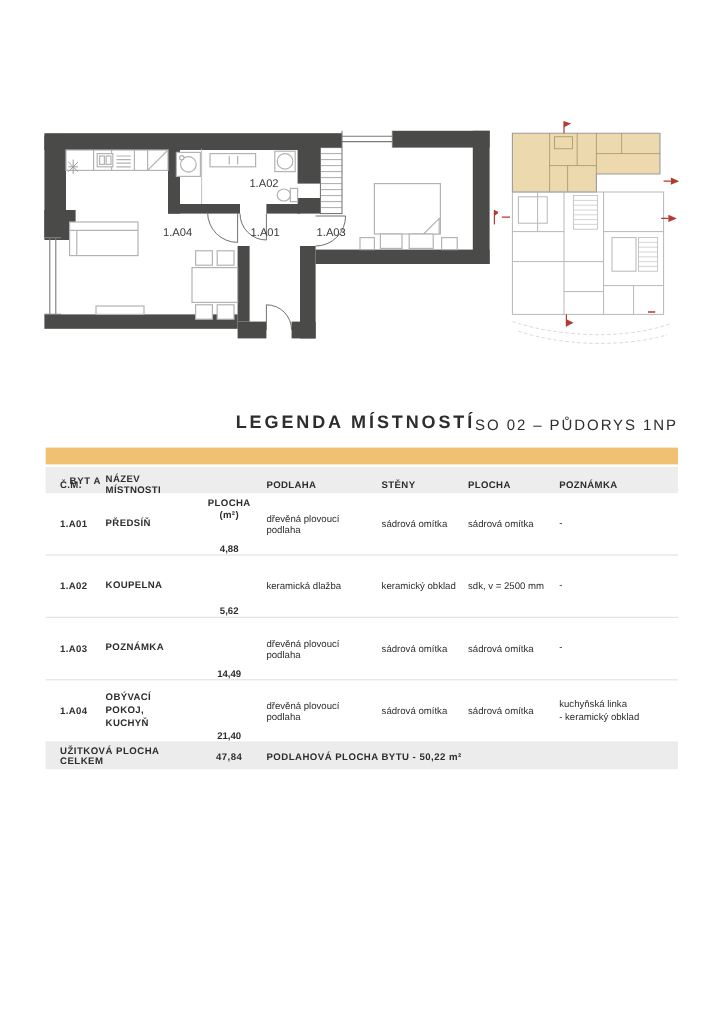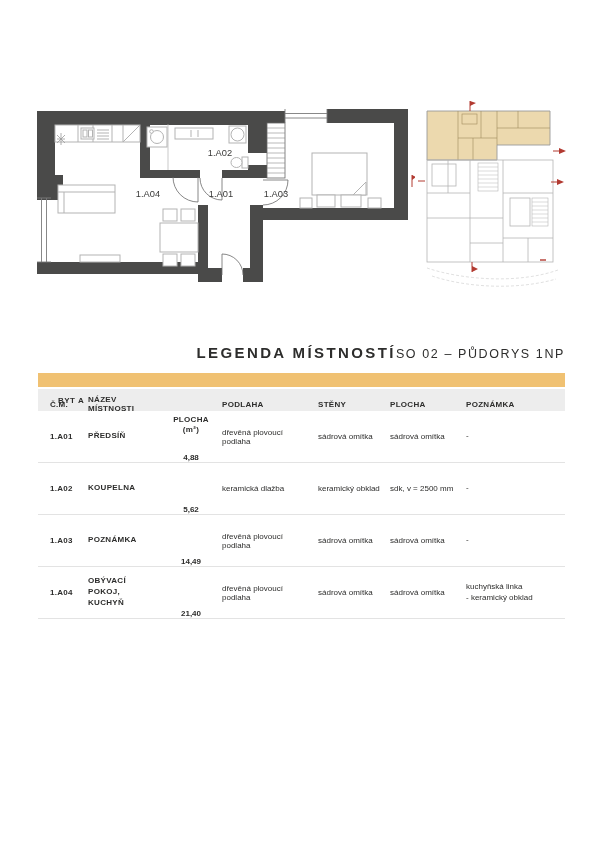--- a/index.html
+++ b/index.html
@@ -247,15 +247,20 @@
       <div class="c-cm">1.A04</div>
       <div class="c-name">OBÝVACÍ POKOJ, KUCHYŇ</div>
       <div class="c-area">21,40</div>
       <div class="c-floor">dřevěná plovoucí podlaha</div>
       <div class="c-walls">sádrová omítka</div>
       <div class="c-ceil">sádrová omítka</div>
       <div class="c-note">kuchyňská linka
 - keramický obklad</div>
     </div>
 
+    <div class="grid-row tfoot">
+      <div class="f-label">UŽITKOVÁ PLOCHA CELKEM</div>
+      <div class="f-area">47,84</div>
+      <div class="f-note">PODLAHOVÁ PLOCHA BYTU - 50,22 m²</div>
+    </div>
   </div>
 
 </div>
 
 </body></html>

